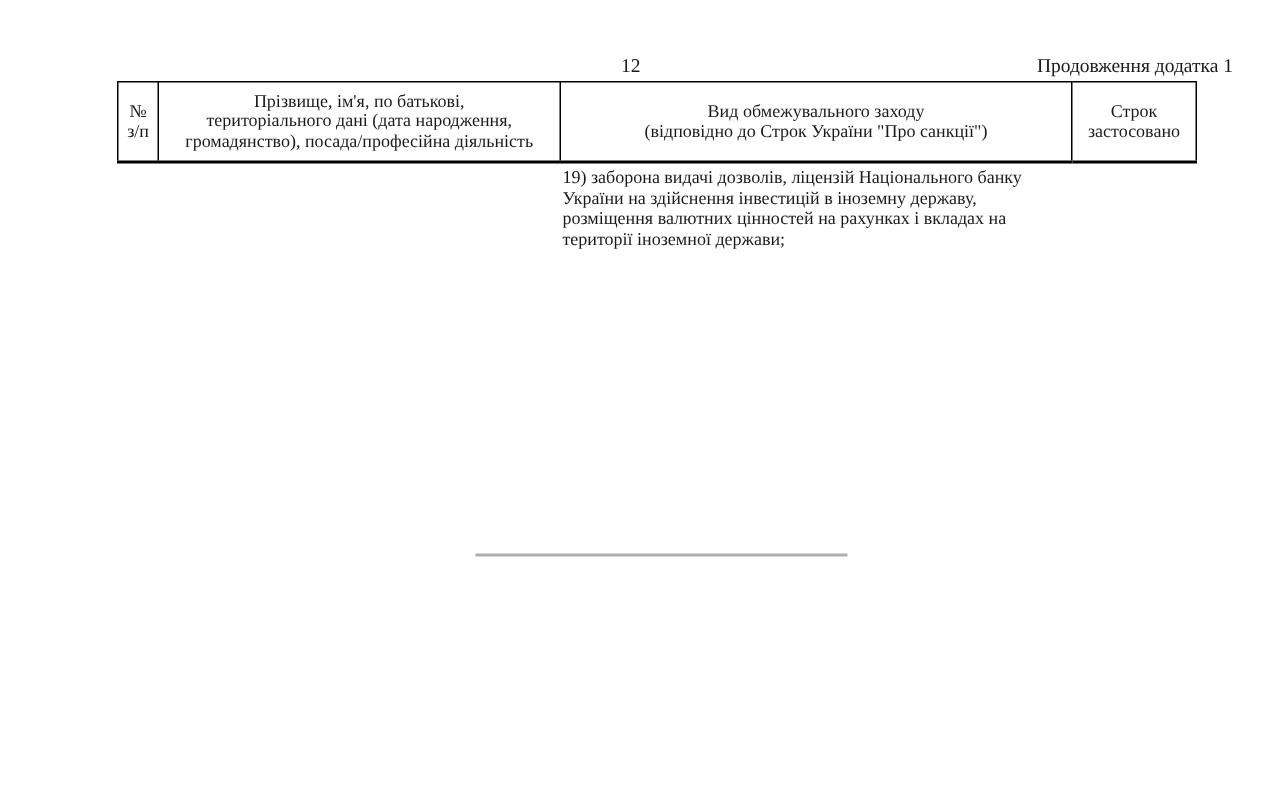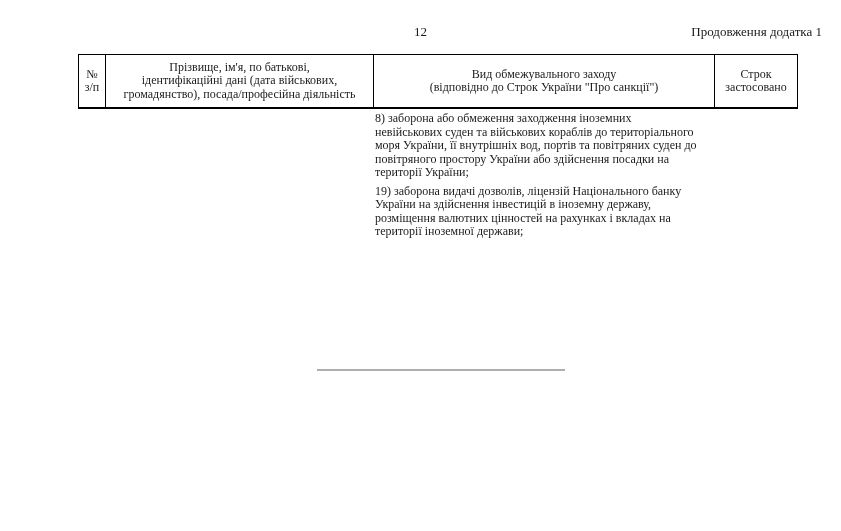--- a/index.html
+++ b/index.html
@@ -11,21 +11,21 @@
     position: relative;
     width: 841px;
     height: 531px;
     background: #ffffff;
     font-family: "Liberation Serif", serif;
     color: #1a1a1a;
     overflow: hidden;
   }
   .topline {
     position: absolute;
-    top: 24px;
+    top: 36px;
     left: 0;
     width: 100%;
     height: 18px;
     font-size: 13px;
     line-height: 16px;
   }
   .page-number {
     position: absolute;
     left: 50%;
     transform: translateX(-50%);
@@ -90,36 +90,31 @@
       <col style="width:27px">
       <col style="width:268px">
       <col style="width:341px">
       <col style="width:83px">
     </colgroup>
     <tbody>
       <tr>
         <td>№
 з/п</td>
         <td>Прізвище, ім'я, по батькові,
-ідентифікаційні дані (дата військових,
+територіального дані (дата народження,
 громадянство), посада/професійна діяльність</td>
         <td>Вид обмежувального заходу
 (відповідно до Строк України "Про санкції")</td>
         <td>Строк
 застосовано</td>
       </tr>
     </tbody>
   </table>
 
   <div class="content">
-    <p>8) заборона або обмеження заходження іноземних
-невійськових суден та військових кораблів до територіального
-моря України, її внутрішніх вод, портів та повітряних суден до
-повітряного простору України або здійснення посадки на
-території України;</p>
     <p>19) заборона видачі дозволів, ліцензій Національного банку
 України на здійснення інвестицій в іноземну державу,
 розміщення валютних цінностей на рахунках і вкладах на
 території іноземної держави;</p>
   </div>
 
   <div class="end-rule"></div>
 
 </div>
 

